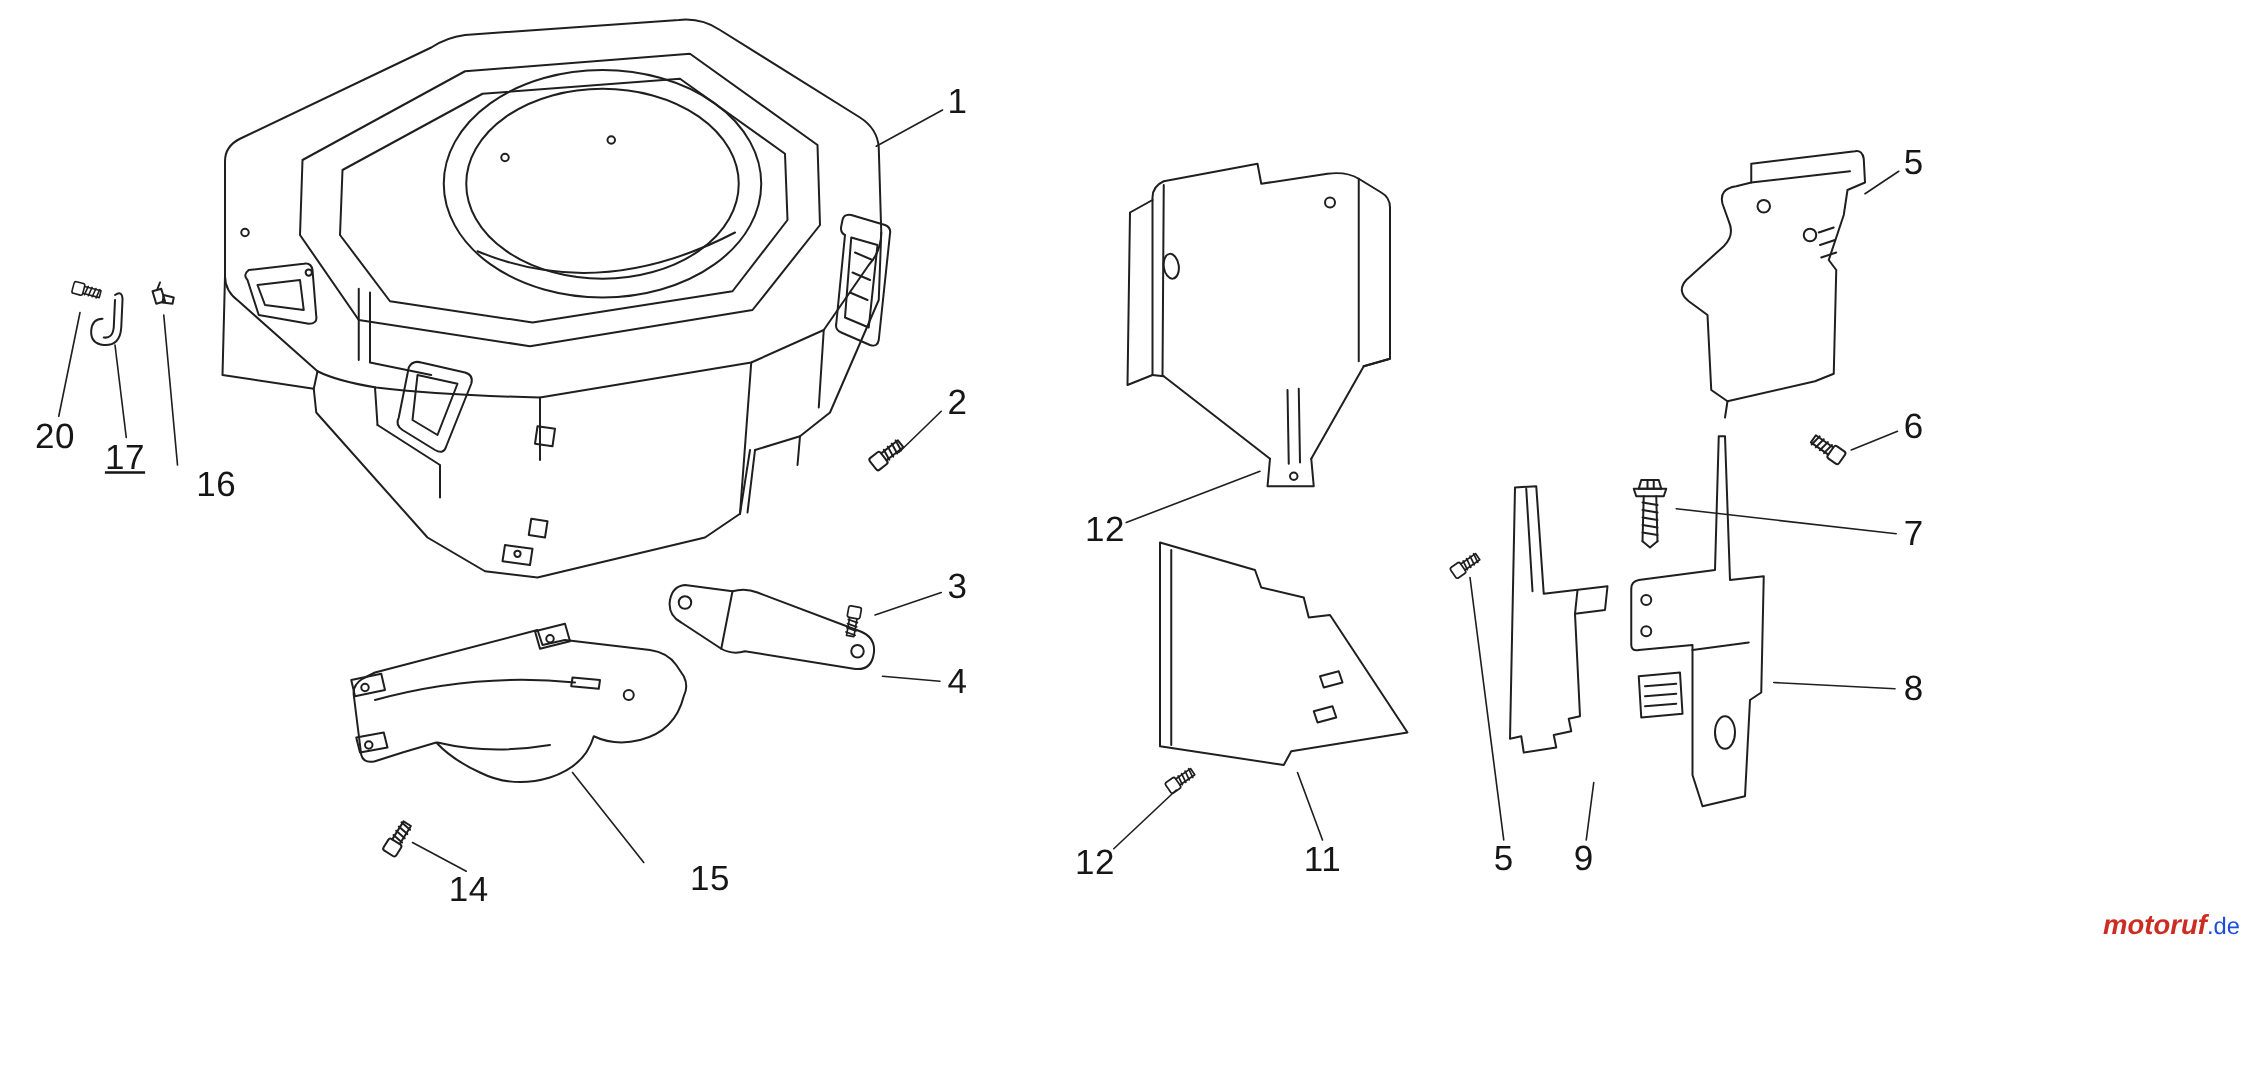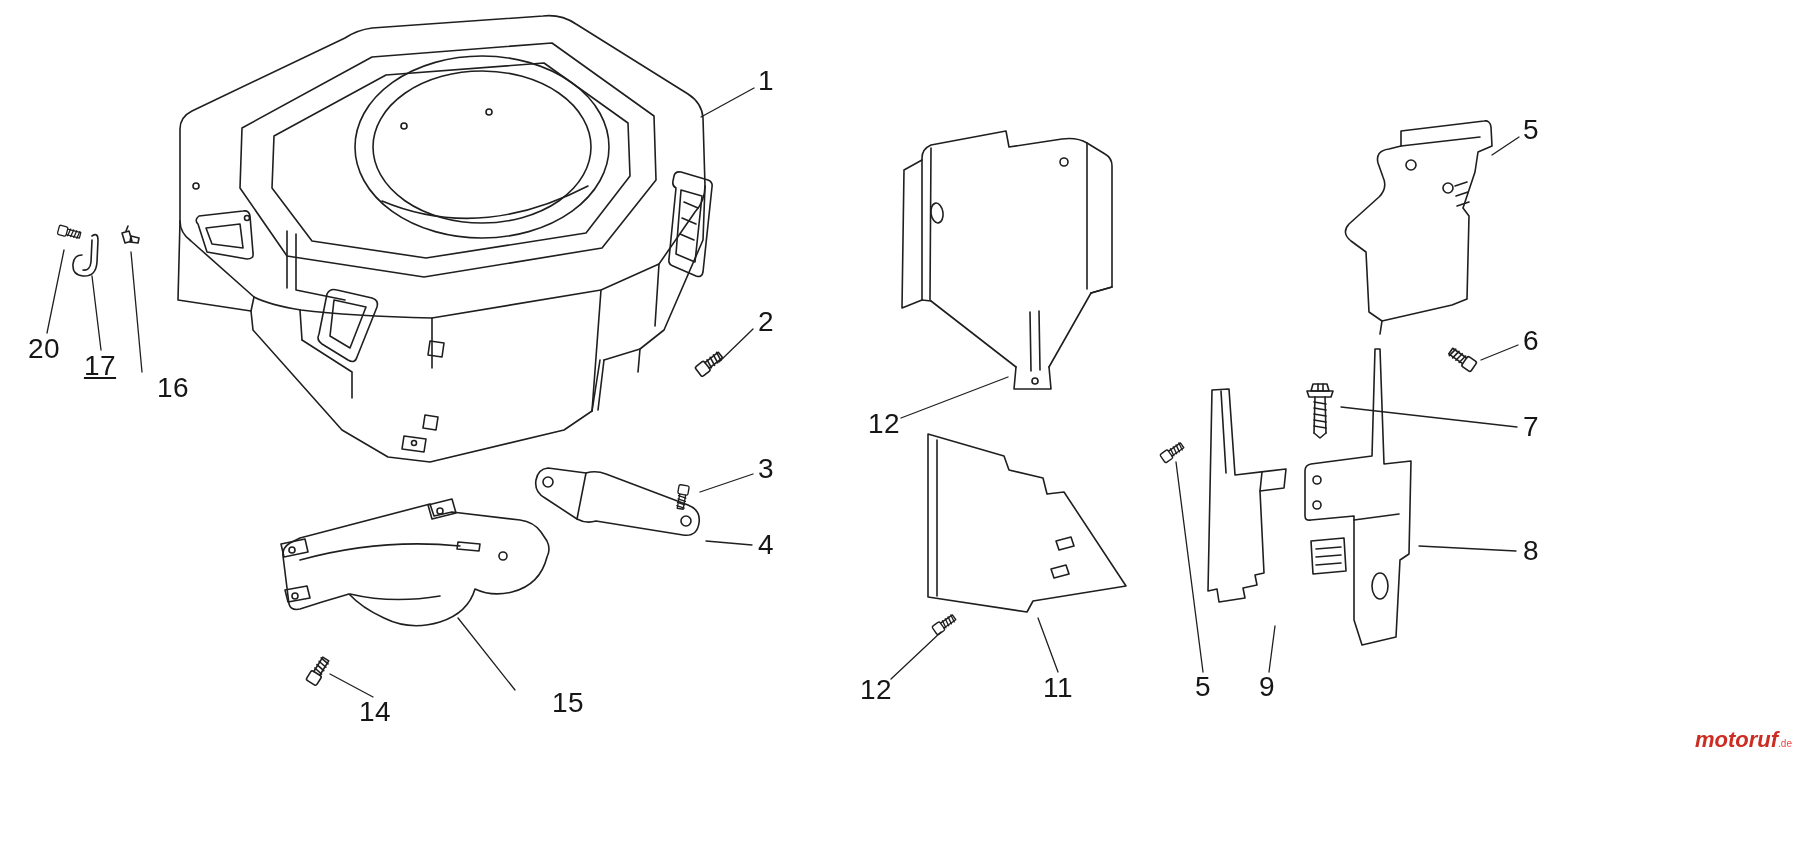--- a/index.html
+++ b/index.html
@@ -22,21 +22,21 @@
     font-family:"Liberation Sans", sans-serif;
     user-select:none;white-space:nowrap;
   }
   .watermark{
     position:absolute;right:8px;bottom:110px;
     font-family:"Liberation Sans", sans-serif;
     font-weight:bold;font-style:italic;
     white-space:nowrap;line-height:1;
   }
   .watermark .brand{font-size:22px;color:#cc2d23;}
-  .watermark .suffix{font-size:10px;color:#ef4444;font-style:normal;font-weight:normal;}
+  .watermark .suffix{font-size:19px;color:#1d4ed8;font-style:normal;font-weight:normal;}
 </style>
 </head>
 <body>
 
 <div class="canvas">
 
   <svg class="art" width="1800" height="861" viewBox="0 0 1800 861">
 
     <defs>
       <g id="screw-sm">

